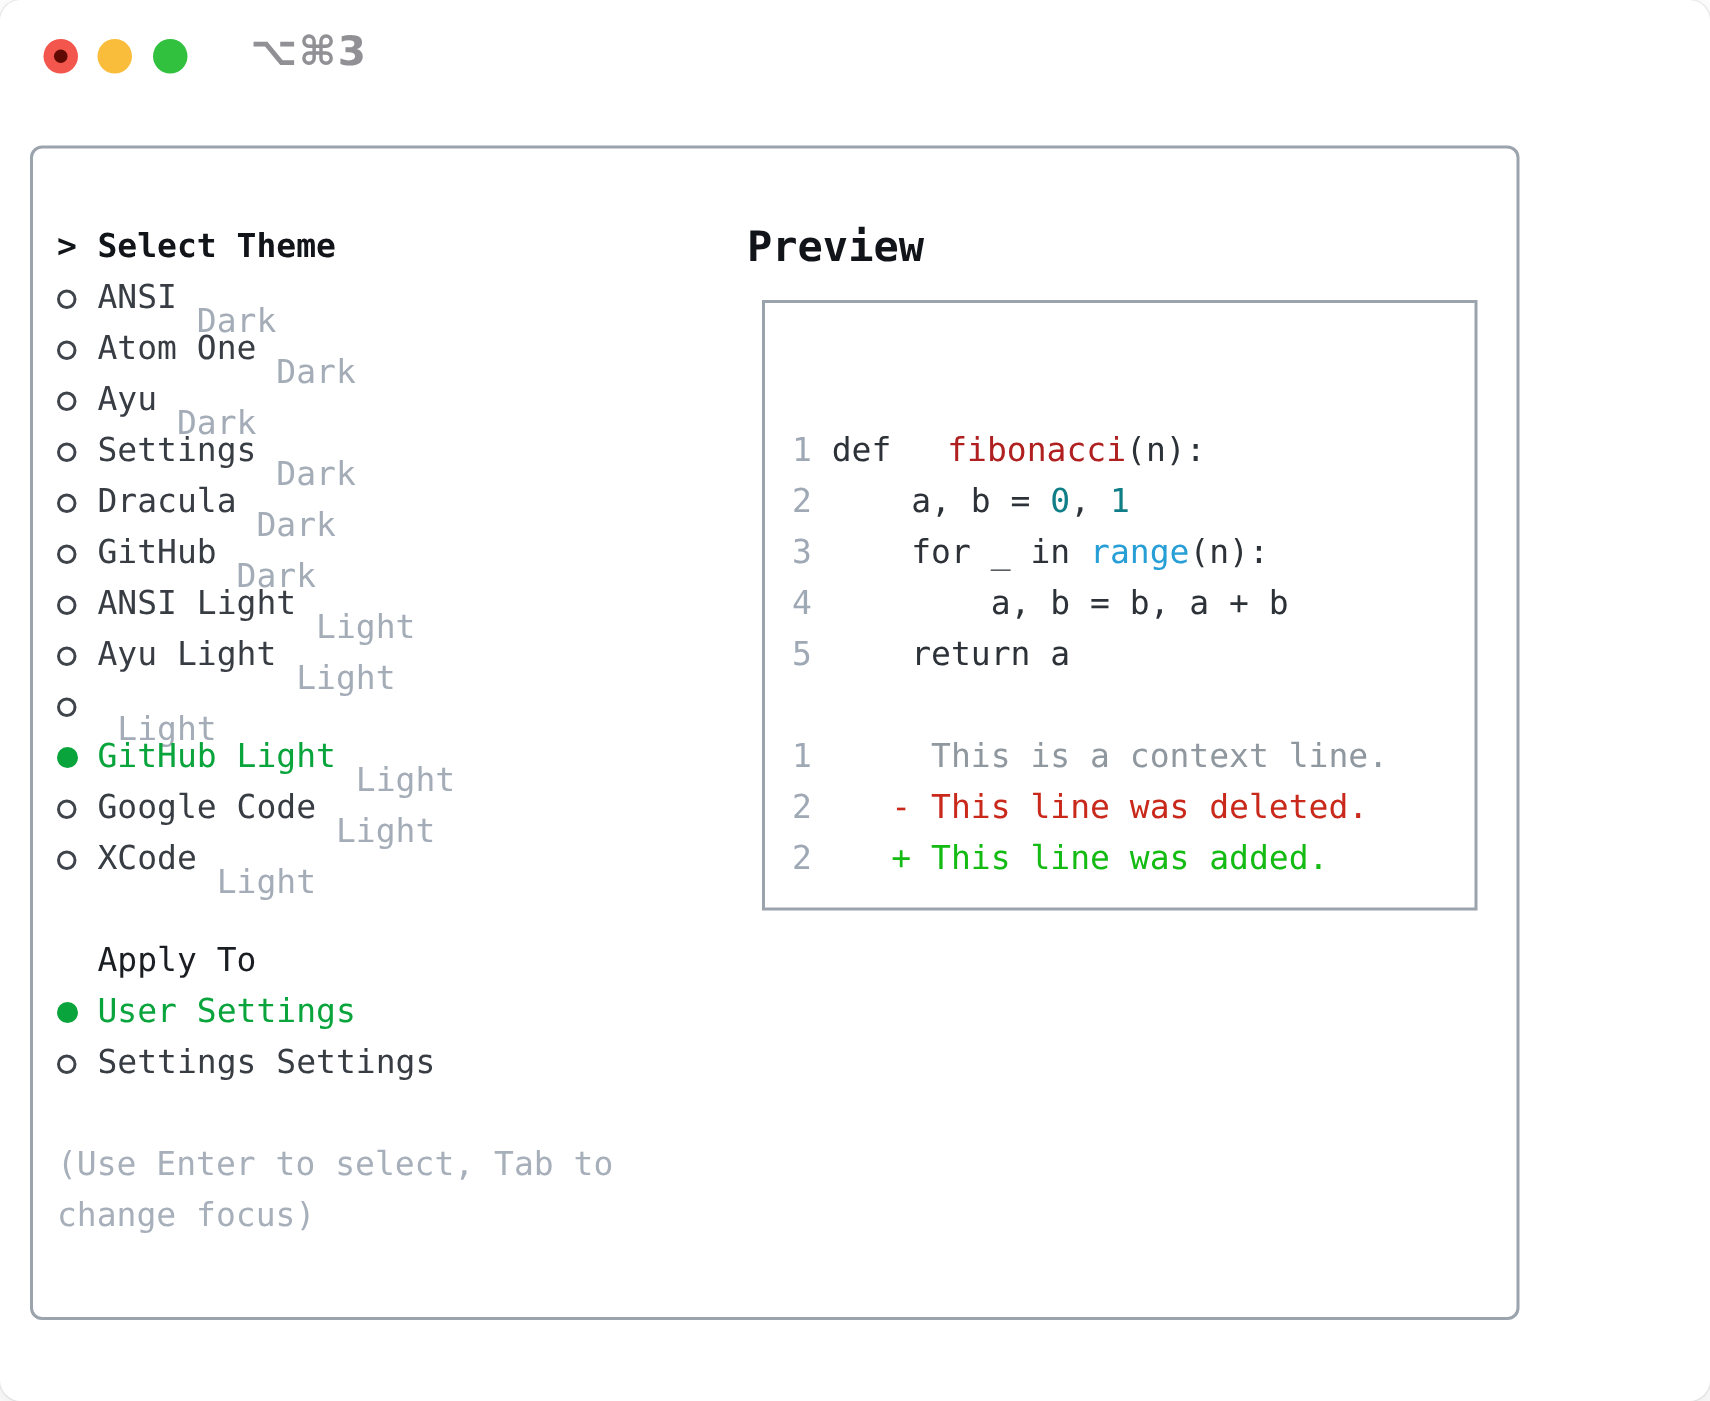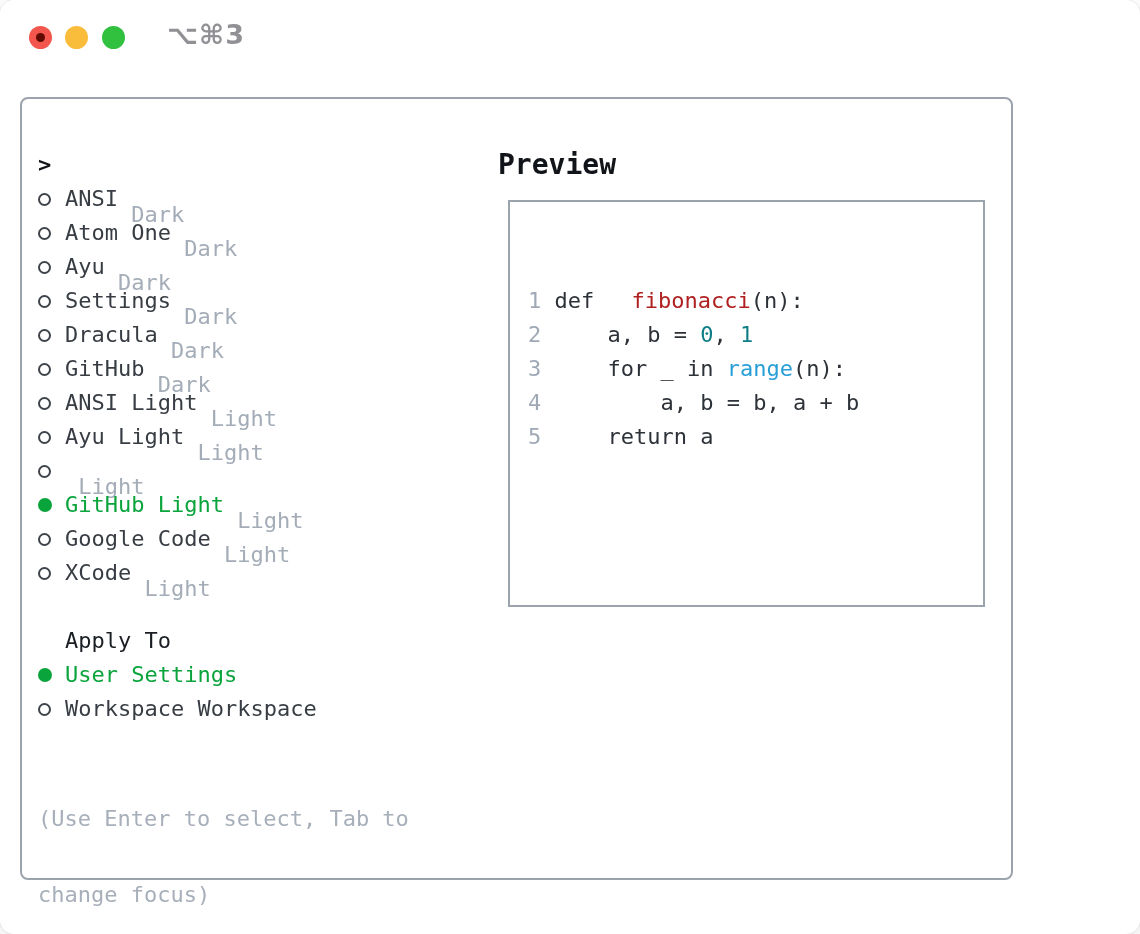--- a/index.html
+++ b/index.html
@@ -30,21 +30,21 @@
   .row span{white-space:pre;}
   .marker{width:27px;display:inline-flex;align-items:center;flex:0 0 27px;}
   .prompt{font-weight:bold;color:var(--heading-text);}
   .circle{width:13px;height:13px;border:2px solid #3f444b;border-radius:50%;box-sizing:border-box;display:inline-block;}
   .circle.sel{width:14px;height:14px;background:var(--accent-green);border-color:var(--accent-green);}
   .heading{font-weight:bold;color:var(--heading-text);}
   .subheading{color:#1a1e23;}
   .name{color:var(--item-text);}
   .row.selected .name{color:var(--accent-green);}
   .variant{color:var(--muted-text);margin-top:31px;}
-  .help{color:var(--help-text);margin-top:42px;}
+  .help{color:var(--help-text);}
   
   .preview-heading{
     position:absolute;left:476px;top:49px;height:34px;line-height:34px;
     font-size:28px;font-weight:bold;color:var(--heading-text);
   }
   .preview-box{
     position:absolute;left:486px;top:101px;width:477px;height:407px;
     border:2px solid var(--border-gray);box-sizing:border-box;background:#fff;
   }
   .pane{padding:48px 0 0 18px;font-size:22px;line-height:34px;}
@@ -70,20 +70,21 @@
     <div class="light yellow"></div>
     <div class="light green"></div>
     <div class="win-title">⌥⌘3</div>
   </div>
 
   <div class="panel">
 
     <div class="left-col">
       <div class="row">
         <span class="marker prompt">&gt;</span>
+        <span class="heading">Select Theme</span>
       </div>
 
       <div id="theme-list">
           <div class="row">
             <span class="marker"><i class="circle"></i></span>
             <span class="name">ANSI</span>
             <span class="variant"> Dark</span>
           </div>
           <div class="row">
             <span class="marker"><i class="circle"></i></span>
@@ -148,21 +149,21 @@
         <span class="subheading">Apply To</span>
       </div>
 
       <div id="apply-list">
           <div class="row selected">
             <span class="marker"><i class="circle sel"></i></span>
             <span class="name">User Settings</span>
           </div>
           <div class="row">
             <span class="marker"><i class="circle"></i></span>
-            <span class="name">Workspace Workspace</span>
+            <span class="name">Settings Settings</span>
           </div>
         </div>
 
       <div class="row"></div>
 
       <div class="row help">
         <span>(Use Enter to select, Tab to</span>
       </div>
       <div class="row help">
         <span>change focus)</span>
@@ -175,17 +176,22 @@
       <div class="pane">
         <div class="pline"></div>
         <div id="code-lines">
             <div class="pline"><span class="ln">1 </span><span class="c-default">def </span><span class="c-function">fibonacci</span><span class="c-default">(n):</span></div>
             <div class="pline"><span class="ln">2 </span><span class="c-default">    a, b = </span><span class="c-number">0</span><span class="c-default">, </span><span class="c-number">1</span></div>
             <div class="pline"><span class="ln">3 </span><span class="c-default">    for _ in </span><span class="c-builtin">range</span><span class="c-default">(n):</span></div>
             <div class="pline"><span class="ln">4 </span><span class="c-default">        a, b = b, a + b</span></div>
             <div class="pline"><span class="ln">5 </span><span class="c-default">    return a</span></div>
           </div>
         <div class="pline"></div>
+        <div id="diff-lines">
+            <div class="pline"><span class="ln">1</span><span class="d-context">      This is a context line.</span></div>
+            <div class="pline"><span class="ln">2</span><span class="d-deleted">    - This line was deleted.</span></div>
+            <div class="pline"><span class="ln">2</span><span class="d-added">    + This line was added.</span></div>
+          </div>
       </div>
     </div>
 
   </div>
 </div>
 
 </body></html>

